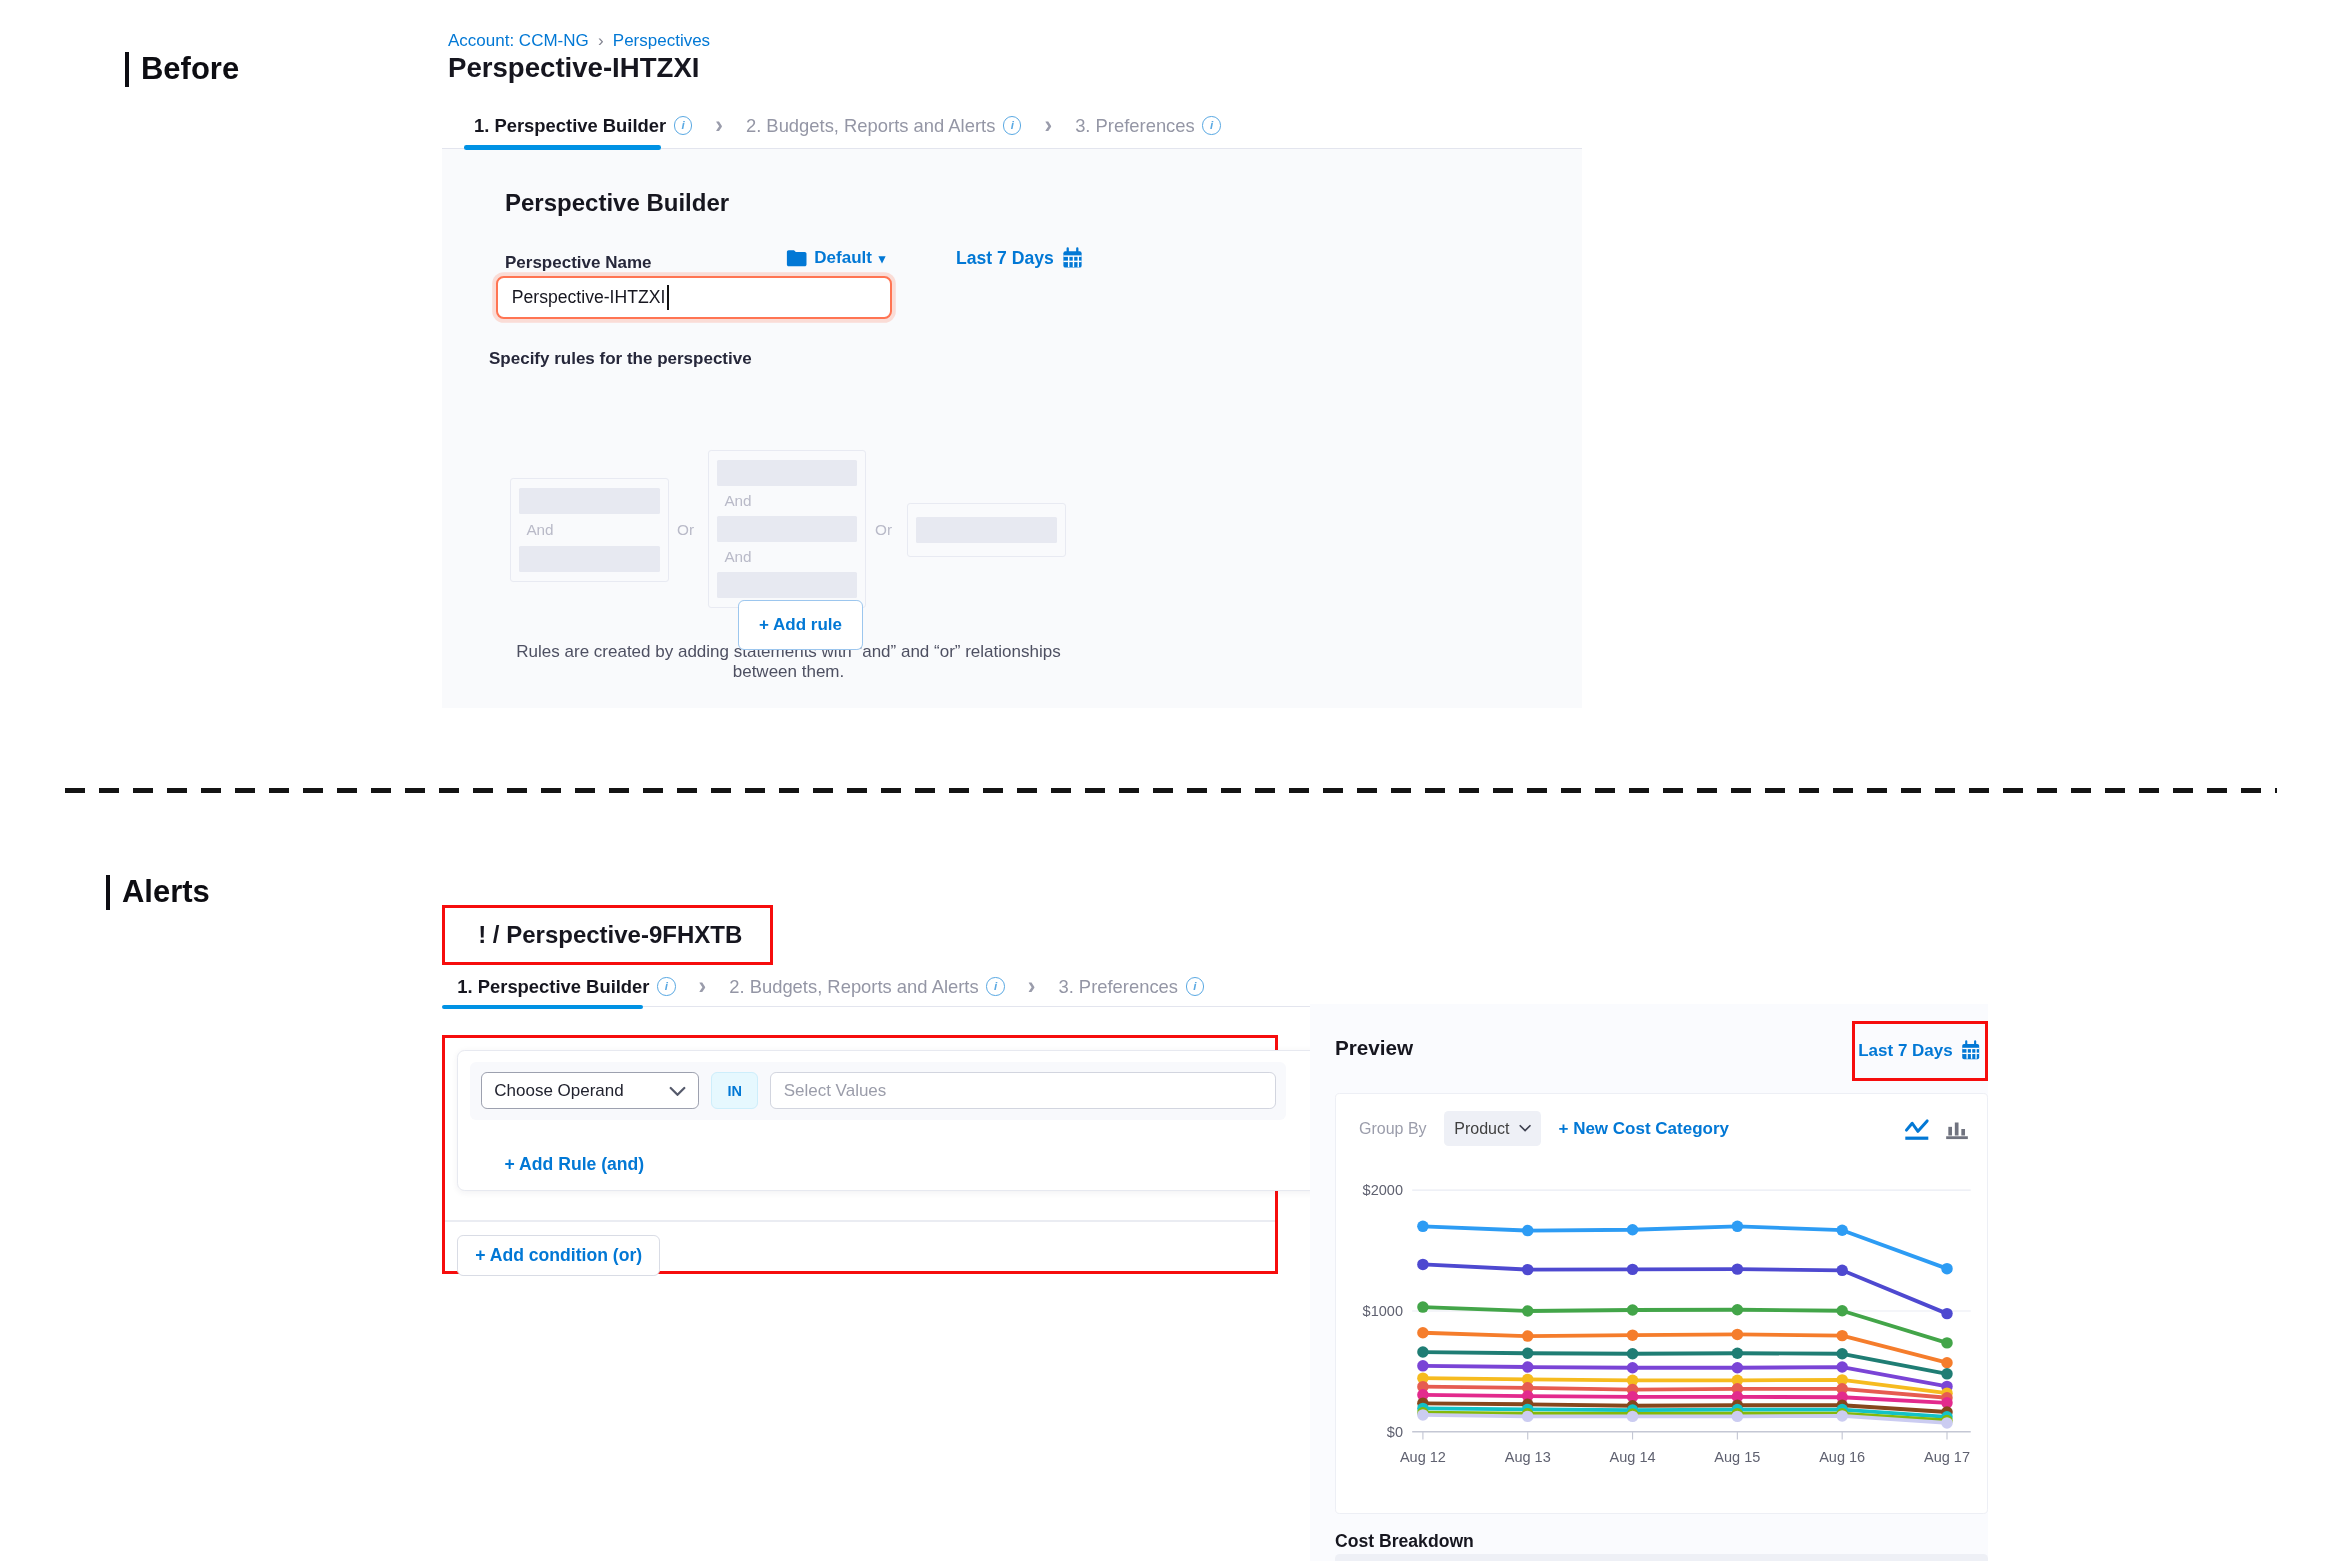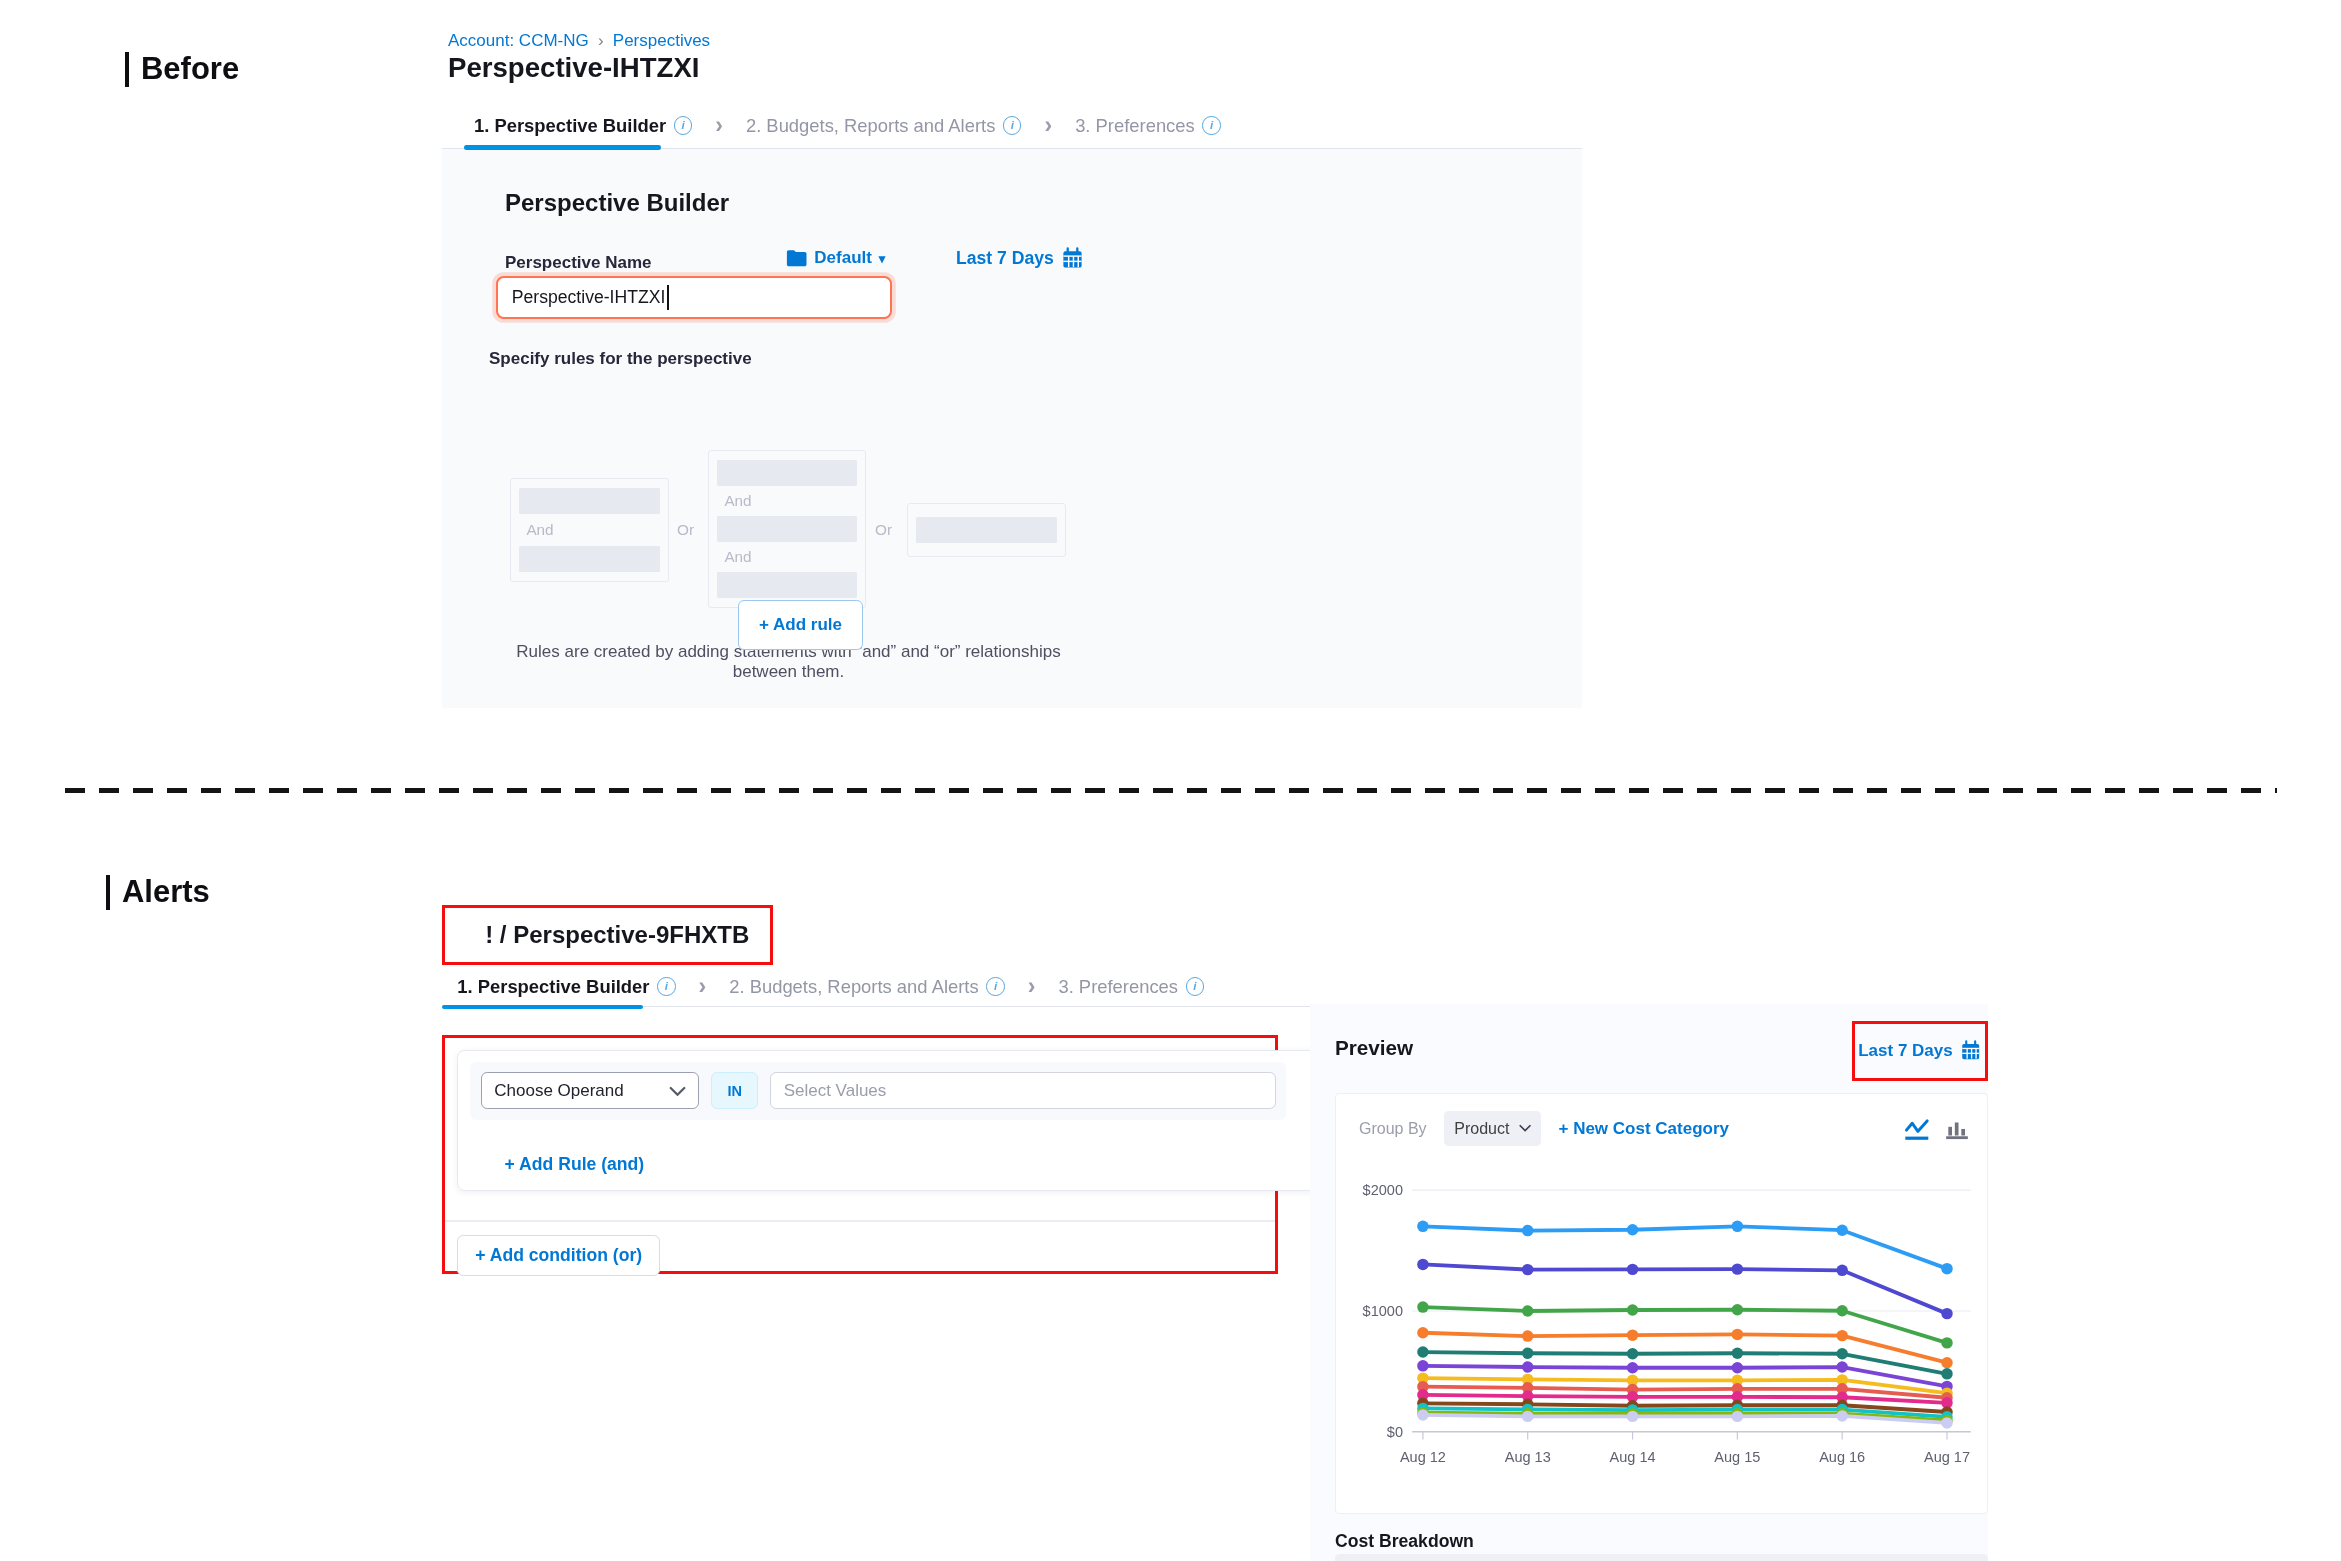--- a/index.html
+++ b/index.html
@@ -63,21 +63,21 @@
   .rules-caption { left:44px; top:539px; width:605px; text-align:center; font-size:17px; color:#4e5062; }
   .add-rule-btn { left:296px; top:497px; padding:14px 20px; background:#fff; border:1.5px solid #9cc6ee; border-radius:6.1px;
                   color:#0278d5; font-weight:bold; font-size:17px; cursor:pointer; }
 
   
   .split { left:65px; top:788px; width:2212px; height:4.6px;
            background:repeating-linear-gradient(90deg,#141414 0 20px,transparent 20px 34px); }
 
   
   .title-redbox { left:442px; top:905px; width:331px; height:60px; border:3.8px solid #f60d0d;
-                  display:flex; align-items:center; gap:28px; padding:0 12.2px; background:#fff; }
+                  display:flex; align-items:center; gap:21px; padding:0 12.2px; background:#fff; }
   .after-title { font-size:24px; font-weight:bold; color:#16161f; white-space:nowrap; }
 
   .panel-after-tabs { left:442px; top:967px; width:1546px; height:40px; background:#fff; border-bottom:1.5px solid #e3e5ee; }
 
   
   .rules-redbox { left:442px; top:1035px; width:836px; height:239px; border:3.8px solid #f60d0d; background:#fff; }
   .rule-card { position:absolute; left:12.2px; top:12.2px; width:888px; height:141px; background:#fff;
                border:1.5px solid #e7e9f0; border-radius:7.7px; box-shadow:0 1.5px 6.1px rgba(40,41,61,.06); }
   .operand-strip { position:absolute; left:12.2px; top:10.7px; right:58px; height:58px; background:#f8f9fc;
                    border-radius:6.1px; display:flex; align-items:center; gap:12.2px; padding:0 10.7px; }

